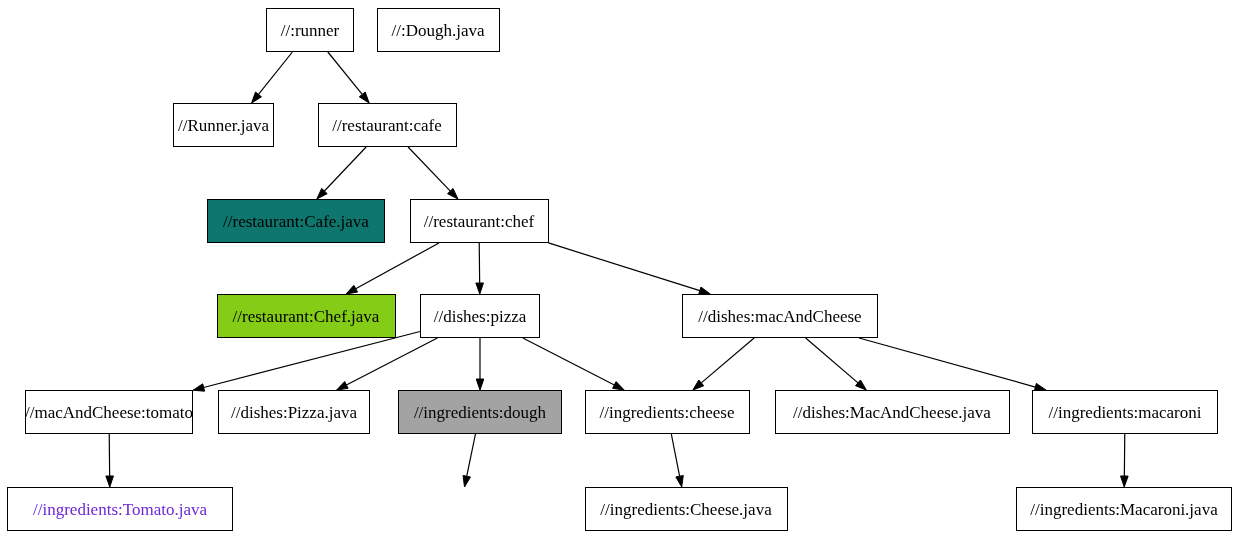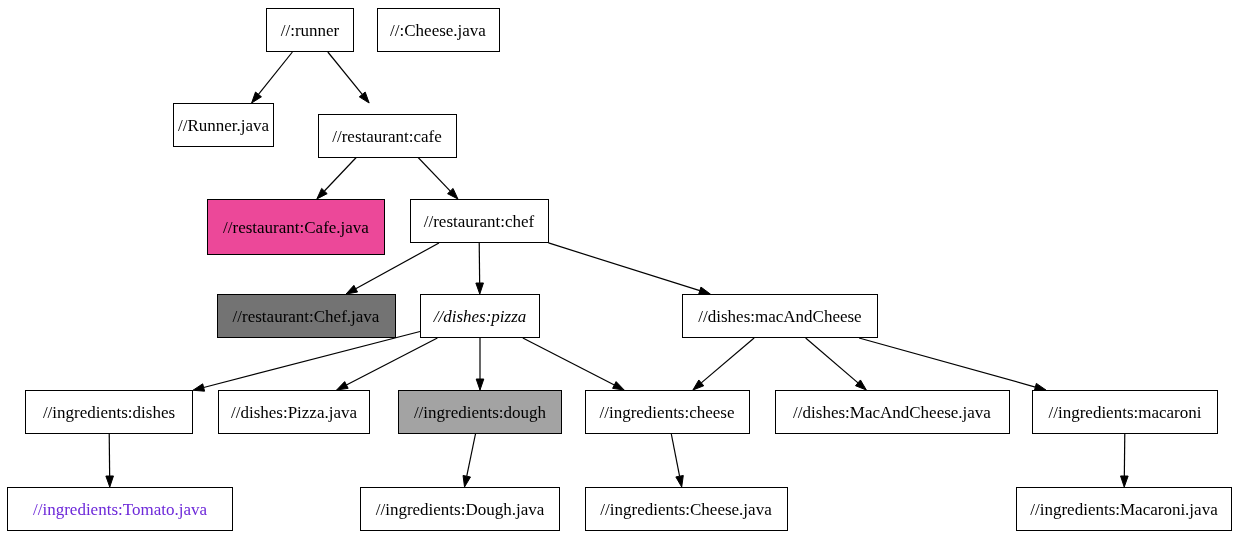--- a/index.html
+++ b/index.html
@@ -126,32 +126,31 @@
         <line class="edge-line" x1="671.3092783505155" y1="434" x2="679.5762639358561" y2="476.2051369356866" stroke="#000000"></line>
         <polygon class="edge-arrowhead" points="681.6907216494845,487 683.3053984489826,475.47468790734223 675.8471294227296,476.93558596403096" fill="#000000"></polygon>
       </g>
       <g>
         <line class="edge-line" x1="1124.7731958762886" y1="434" x2="1124.3402001597926" y2="476.00058450011994" stroke="#000000"></line>
         <polygon class="edge-arrowhead" points="1124.2268041237114,487 1128.1399982415694,476.03975767622074 1120.5404020780159,475.96141132401914" fill="#000000"></polygon>
       </g>
     </svg>
   <div class="nodes-layer">
       <div class="node" style="left: 266px; top: 8px; width: 88px; height: 44px; border-color: rgb(0, 0, 0); background: rgb(255, 255, 255); color: rgb(0, 0, 0);">//:runner</div>
-      <div class="node" style="left: 376.5px; top: 8px; width: 123px; height: 44px; border-color: rgb(0, 0, 0); background: rgb(255, 255, 255); color: rgb(0, 0, 0);">//:Cheese.java</div>
+      <div class="node" style="left: 376.5px; top: 8px; width: 123px; height: 44px; border-color: rgb(0, 0, 0); background: rgb(255, 255, 255); color: rgb(0, 0, 0);">//:Dough.java</div>
       <div class="node" style="left: 173px; top: 103px; width: 101px; height: 44px; border-color: rgb(0, 0, 0); background: rgb(255, 255, 255); color: rgb(0, 0, 0);">//Runner.java</div>
-      <div class="node" style="left: 317.5px; top: 114px; width: 139px; height: 44px; border-color: rgb(0, 0, 0); background: rgb(255, 255, 255); color: rgb(0, 0, 0);">//restaurant:cafe</div>
-      <div class="node" style="left: 207px; top: 199px; width: 178px; height: 56px; border-color: rgb(0, 0, 0); background: #ec4899; color: rgb(0, 0, 0);">//restaurant:Cafe.java</div>
+      <div class="node" style="left: 317.5px; top: 103px; width: 139px; height: 44px; border-color: rgb(0, 0, 0); background: rgb(255, 255, 255); color: rgb(0, 0, 0);">//restaurant:cafe</div>
+      <div class="node" style="left: 207px; top: 199px; width: 178px; height: 44px; border-color: rgb(0, 0, 0); background: #0f766e; color: rgb(0, 0, 0);">//restaurant:Cafe.java</div>
       <div class="node" style="left: 409.5px; top: 199px; width: 139px; height: 44px; border-color: rgb(0, 0, 0); background: rgb(255, 255, 255); color: rgb(0, 0, 0);">//restaurant:chef</div>
-      <div class="node" style="left: 216.5px; top: 294px; width: 179px; height: 44px; border-color: rgb(0, 0, 0); background: #737373; color: rgb(0, 0, 0);">//restaurant:Chef.java</div>
-      <div class="node" style="left: 420px; top: 294px; width: 120px; height: 44px; border-color: rgb(0, 0, 0); background: rgb(255, 255, 255); color: rgb(0, 0, 0); font-style: italic;">//dishes:pizza</div>
+      <div class="node" style="left: 216.5px; top: 294px; width: 179px; height: 44px; border-color: rgb(0, 0, 0); background: #84cc16; color: rgb(0, 0, 0);">//restaurant:Chef.java</div>
+      <div class="node" style="left: 420px; top: 294px; width: 120px; height: 44px; border-color: rgb(0, 0, 0); background: rgb(255, 255, 255); color: rgb(0, 0, 0);">//dishes:pizza</div>
       <div class="node" style="left: 682px; top: 294px; width: 196px; height: 44px; border-color: rgb(0, 0, 0); background: rgb(255, 255, 255); color: rgb(0, 0, 0);">//dishes:macAndCheese</div>
-      <div class="node" style="left: 25px; top: 390px; width: 168px; height: 44px; border-color: rgb(0, 0, 0); background: rgb(255, 255, 255); color: rgb(0, 0, 0);">//ingredients:dishes</div>
+      <div class="node" style="left: 25px; top: 390px; width: 168px; height: 44px; border-color: rgb(0, 0, 0); background: rgb(255, 255, 255); color: rgb(0, 0, 0);">//macAndCheese:tomato</div>
       <div class="node" style="left: 218px; top: 390px; width: 152px; height: 44px; border-color: rgb(0, 0, 0); background: rgb(255, 255, 255); color: rgb(0, 0, 0);">//dishes:Pizza.java</div>
       <div class="node" style="left: 398px; top: 390px; width: 164px; height: 44px; border-color: rgb(0, 0, 0); background: #a3a3a3; color: rgb(0, 0, 0);">//ingredients:dough</div>
       <div class="node" style="left: 584.5px; top: 390px; width: 165px; height: 44px; border-color: rgb(0, 0, 0); background: rgb(255, 255, 255); color: rgb(0, 0, 0);">//ingredients:cheese</div>
       <div class="node" style="left: 774.5px; top: 390px; width: 235px; height: 44px; border-color: rgb(0, 0, 0); background: rgb(255, 255, 255); color: rgb(0, 0, 0);">//dishes:MacAndCheese.java</div>
       <div class="node" style="left: 1032px; top: 390px; width: 186px; height: 44px; border-color: rgb(0, 0, 0); background: rgb(255, 255, 255); color: rgb(0, 0, 0);">//ingredients:macaroni</div>
       <div class="node" style="left: 7px; top: 487px; width: 226px; height: 44px; border-color: rgb(0, 0, 0); background: rgb(255, 255, 255); color: #6d28d9;">//ingredients:Tomato.java</div>
-      <div class="node" style="left: 360px; top: 487px; width: 200px; height: 44px; border-color: rgb(0, 0, 0); background: rgb(255, 255, 255); color: rgb(0, 0, 0);">//ingredients:Dough.java</div>
       <div class="node" style="left: 584.5px; top: 487px; width: 203px; height: 44px; border-color: rgb(0, 0, 0); background: rgb(255, 255, 255); color: rgb(0, 0, 0);">//ingredients:Cheese.java</div>
       <div class="node" style="left: 1016px; top: 487px; width: 216px; height: 44px; border-color: rgb(0, 0, 0); background: rgb(255, 255, 255); color: rgb(0, 0, 0);">//ingredients:Macaroni.java</div>
     </div>
 </div>
 
 </body></html>

